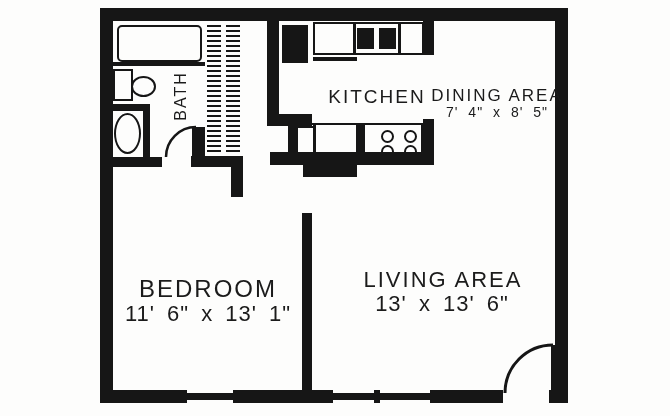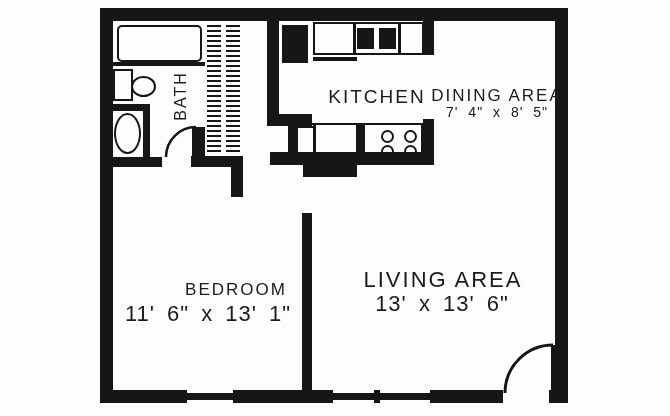--- a/index.html
+++ b/index.html
@@ -88,21 +88,21 @@
   <div class="wall" style="left:423px;top:119px;width:11px;height:45px;"></div>
   <div class="wall" style="left:270px;top:152px;width:164px;height:13px;"></div>
   <div class="wall" style="left:303px;top:165px;width:54px;height:12px;"></div>
   <div class="label" style="left:377px;top:96px;font-size:19px;">KITCHEN</div>
 
   <div class="label" style="left:497px;top:95px;font-size:17px;">DINING AREA</div>
   <div class="label dims" style="left:497px;top:112px;font-size:14px;">7' 4" x 8' 5"</div>
 
   <div class="wall" style="left:302px;top:213px;width:10px;height:180px;"></div>
 
-  <div class="label" style="left:208px;top:289px;font-size:17px;margin-left:28px;">BEDROOM</div>
+  <div class="label" style="left:208px;top:289px;font-size:24px;">BEDROOM</div>
   <div class="label dims" style="left:208px;top:314px;font-size:22px;">11' 6" x 13' 1"</div>
 
   <div class="label" style="left:443px;top:280px;font-size:22px;">LIVING AREA</div>
   <div class="label dims" style="left:442px;top:304px;font-size:22px;">13' x 13' 6"</div>
 
   <svg style="left:501px;top:341px;" width="56" height="56" viewBox="0 0 56 56">
     <path d="M 4 52 A 48 48 0 0 1 52 4" fill="none" stroke="#161616" stroke-width="3"></path>
     <line x1="52" y1="4" x2="52" y2="52" stroke="#161616" stroke-width="4"></line>
   </svg>
 

